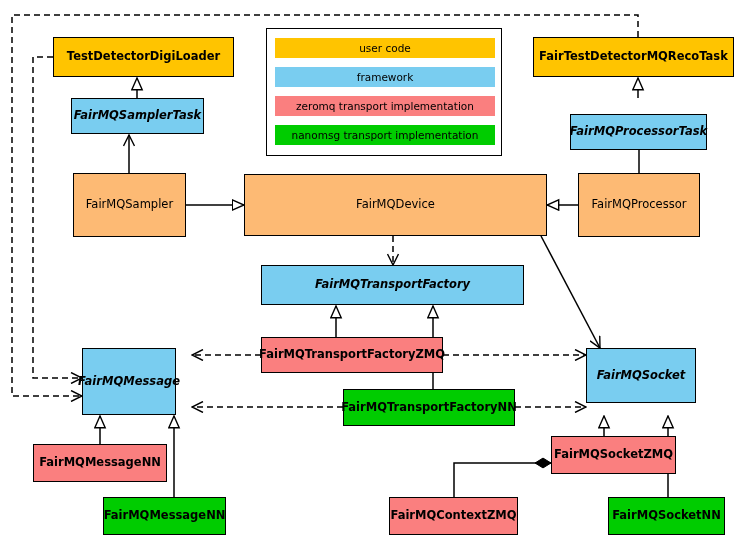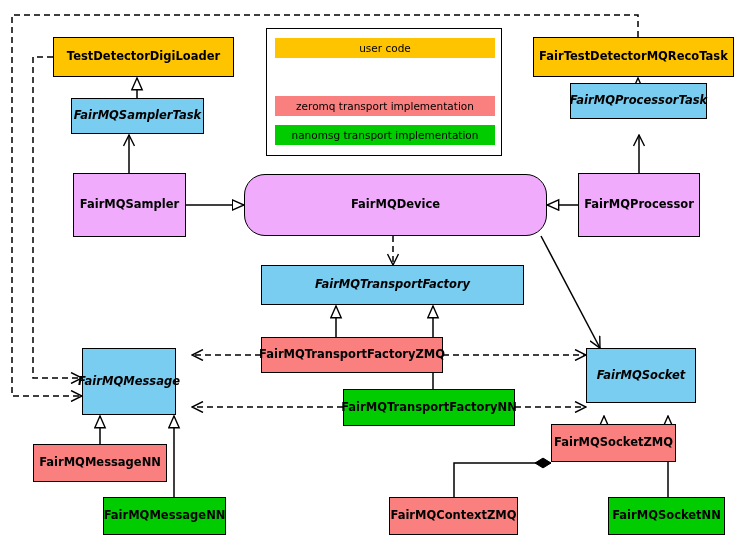--- a/index.html
+++ b/index.html
@@ -4,21 +4,21 @@
 <title>FairMQ Class Diagram</title>
 <style>
   html,body{margin:0;padding:0;background:#ffffff;}
   body{font-family:"DejaVu Sans","Liberation Sans",sans-serif;}
   #stage{position:relative;width:748px;height:549px;background:#ffffff;overflow:hidden;}
   #edges{position:absolute;left:0;top:0;width:748px;height:549px;}
   .node{position:absolute;box-sizing:border-box;border:1.6px solid #000;
         display:flex;align-items:center;justify-content:center;text-align:center;
         font-size:11.5px;line-height:1.15;color:#000;padding:14px 4px;}
   .node.usercode{background:#FFC400;font-weight:bold;}
-  .node.framework{background:#f0abfc;font-weight:bold;}
+  .node.framework{background:#fdba74;font-weight:normal;}
   .node.abstract{background:#79CDF0;font-weight:bold;font-style:italic;}
   .node.zmq{background:#FA7F7F;font-weight:bold;}
   .node.nn{background:#00CC00;font-weight:bold;}
   #legend{position:absolute;left:266px;top:28px;width:236px;height:128px;
           background:#ffffff;border:1.6px solid #000;box-sizing:border-box;}
   .legrow{position:absolute;left:8px;width:220px;height:20px;
           display:flex;align-items:center;justify-content:center;
           font-size:10.5px;color:#000;}
   .legrow.r0{top:9px;background:#FFC400;}
   .legrow.r1{top:38px;background:#79CDF0;}
@@ -83,45 +83,48 @@
       <path d="M668,497 L668,416" marker-end="url(#hollowTri)"></path>
 
       <path d="M454,497 L454,463 L551,463" marker-end="url(#diamond)"></path>
     </g>
   </svg>
 
   <div id="legend">
     <div class="legrow r0">
       <span>user code</span>
     </div>
+    <div class="legrow r1">
+      <span>framework</span>
+    </div>
     <div class="legrow r2">
       <span>zeromq transport implementation</span>
     </div>
     <div class="legrow r3">
       <span>nanomsg transport implementation</span>
     </div>
   </div>
 
   <div id="nodes-layer">
       <div class="node usercode" style="left: 53px; top: 37px; width: 181px; height: 40px;">
         <span>TestDetectorDigiLoader</span>
       </div>
       <div class="node abstract" style="left: 71px; top: 98px; width: 133px; height: 36px;">
         <span>FairMQSamplerTask</span>
       </div>
       <div class="node framework" style="left: 73px; top: 173px; width: 113px; height: 64px;">
         <span>FairMQSampler</span>
       </div>
-      <div class="node framework" style="left: 244px; top: 174px; width: 303px; height: 62px; border-radius: 21px;">
+      <div class="node framework" style="left: 244px; top: 174px; width: 303px; height: 62px;">
         <span>FairMQDevice</span>
       </div>
       <div class="node usercode" style="left: 533px; top: 37px; width: 201px; height: 40px;">
         <span>FairTestDetectorMQRecoTask</span>
       </div>
-      <div class="node abstract" style="left: 570px; top: 83px; width: 137px; height: 36px;">
+      <div class="node abstract" style="left: 570px; top: 114px; width: 137px; height: 36px;">
         <span>FairMQProcessorTask</span>
       </div>
       <div class="node framework" style="left: 578px; top: 173px; width: 122px; height: 64px;">
         <span>FairMQProcessor</span>
       </div>
       <div class="node abstract" style="left: 261px; top: 265px; width: 263px; height: 40px;">
         <span>FairMQTransportFactory</span>
       </div>
       <div class="node zmq" style="left: 261px; top: 337px; width: 182px; height: 36px;">
         <span>FairMQTransportFactoryZMQ</span>
@@ -134,21 +137,21 @@
       </div>
       <div class="node abstract" style="left: 586px; top: 348px; width: 110px; height: 55px;">
         <span>FairMQSocket</span>
       </div>
       <div class="node zmq" style="left: 33px; top: 444px; width: 134px; height: 38px;">
         <span>FairMQMessageNN</span>
       </div>
       <div class="node nn" style="left: 103px; top: 497px; width: 123px; height: 38px;">
         <span>FairMQMessageNN</span>
       </div>
-      <div class="node zmq" style="left: 551px; top: 424px; width: 125px; height: 38px;">
+      <div class="node zmq" style="left: 551px; top: 436px; width: 125px; height: 38px;">
         <span>FairMQSocketZMQ</span>
       </div>
       <div class="node nn" style="left: 608px; top: 497px; width: 117px; height: 38px;">
         <span>FairMQSocketNN</span>
       </div>
       <div class="node zmq" style="left: 389px; top: 497px; width: 129px; height: 38px;">
         <span>FairMQContextZMQ</span>
       </div>
     </div>
 </div>

